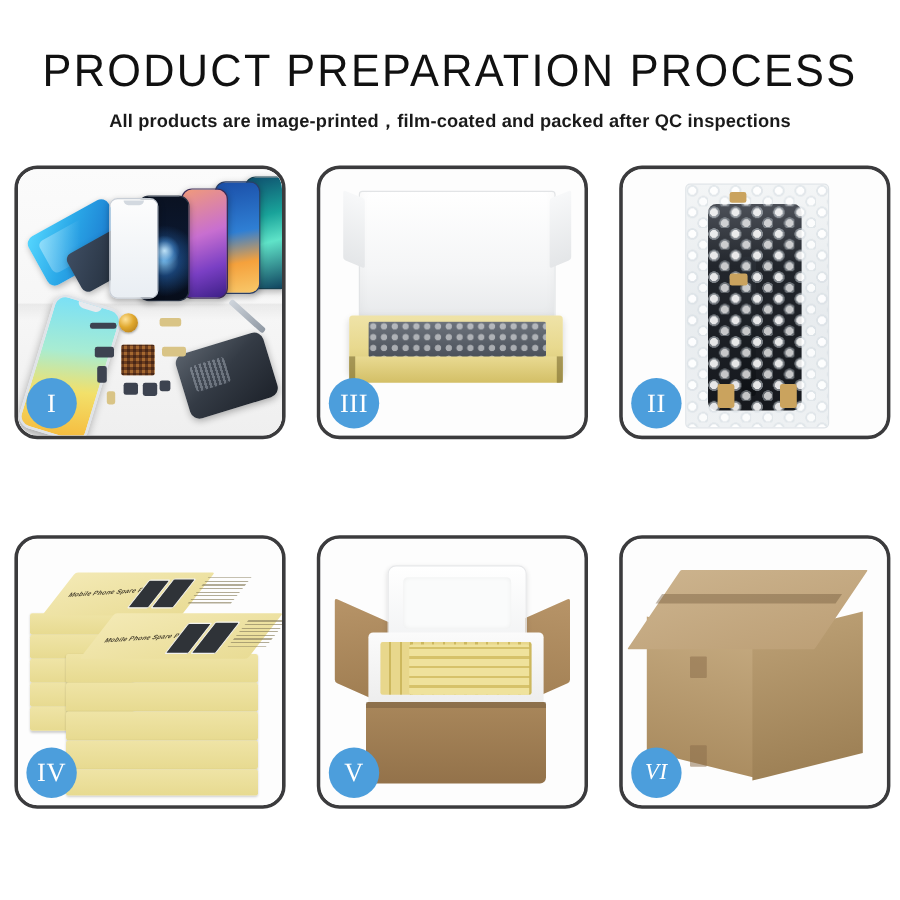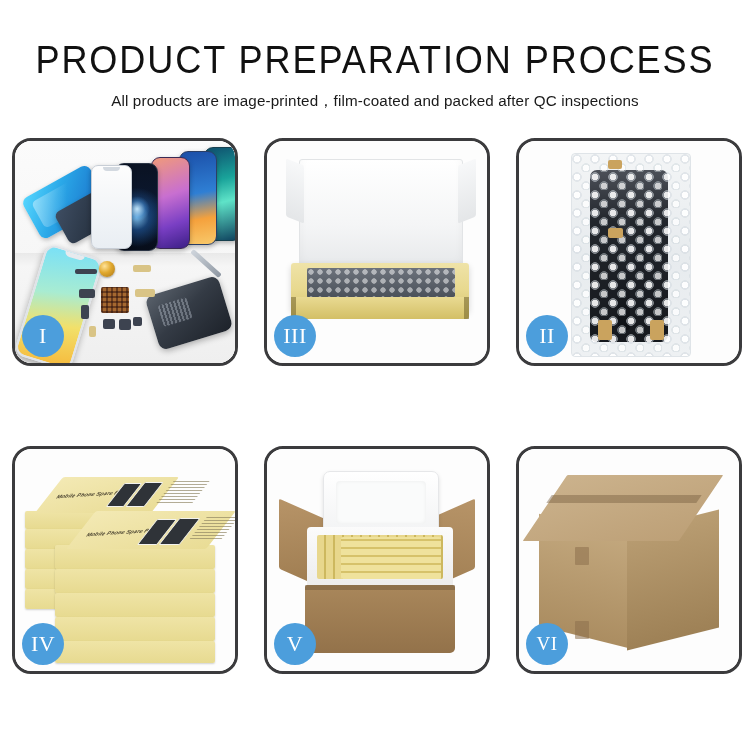--- a/index.html
+++ b/index.html
@@ -27,21 +27,21 @@
     font-weight: 400;
     color: #111111;
     letter-spacing: 2.0px;
     line-height: 44px;
     transform: scaleX(0.95);
     white-space: nowrap;
   }
   .page-subtitle {
     font-family: "Liberation Sans", sans-serif;
     font-size: 15.2px;
-    font-weight: 400;
+    font-weight: 700;
     color: #1a1a1a;
     letter-spacing: 0.15px;
     margin-top: 9px;
     white-space: nowrap;
   }
 
   
   .grid {
     position: absolute;
     left: 12px;
@@ -80,21 +80,21 @@
     border-radius: 50%;
     background: #4c9edc;
     color: #ffffff;
     font-family: "Liberation Serif", serif;
     font-size: 22px;
     line-height: 42px;
     text-align: center;
     letter-spacing: 0.5px;
     z-index: 40;
   }
-  .badge.wide { font-size: 19px; }
+  .badge.wide { font-size: 19px; font-style: italic; }
 
   
   .p1-bg {
     position: absolute; inset: 0;
     background: linear-gradient(180deg,#fbfbfb 0%,#f6f6f6 55%,#efefef 100%);
   }
   .ph {
     position: absolute;
     border-radius: 9px;
     box-shadow: 0 2px 5px rgba(0,0,0,.28);

